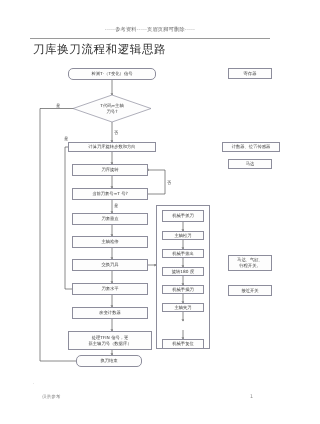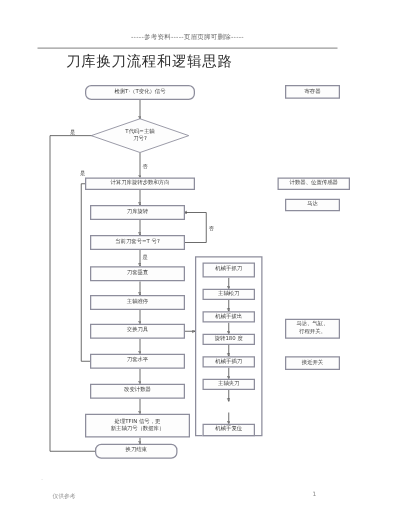--- a/index.html
+++ b/index.html
@@ -45,21 +45,20 @@
   }
   .doc-title {
     position: absolute;
     left: 33px;
     top: 42px;
     font-size: 11.5px;
     font-weight: normal;
     letter-spacing: 0.6px;
     color: #2e2e2e;
     white-space: nowrap;
-    margin-left: 20px;
   }
 
   
   .doc-footer-left {
     position: absolute;
     left: 42px;
     top: 394px;
     font-size: 4.6px;
     color: #8a8a8a;
     white-space: nowrap;

